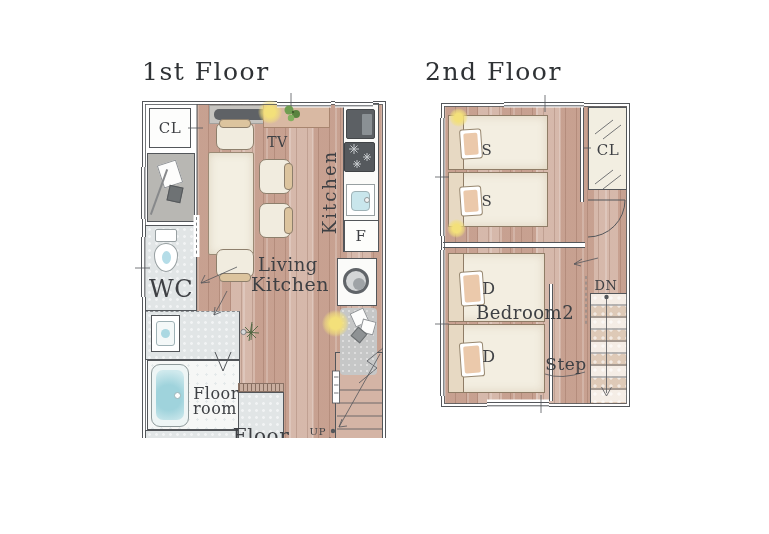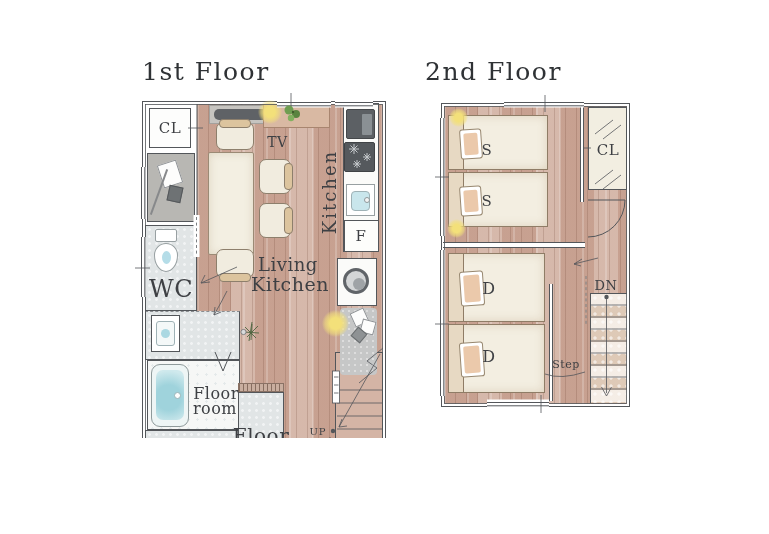--- a/index.html
+++ b/index.html
@@ -165,22 +165,23 @@
   </div>
 
   <div class="glow" style="left:449px;top:108px;width:19px;height:19px;"></div>
   <div class="glow" style="left:447px;top:219px;width:19px;height:19px;"></div>
 
   <span class="lab" style="left:487px;top:150px;font-size:15px;">S</span>
   <span class="lab" style="left:487px;top:201px;font-size:15px;">S</span>
   <span class="lab" style="left:608px;top:150px;font-size:15px;">CL</span>
   <span class="lab" style="left:489px;top:288px;font-size:16px;">D</span>
   <span class="lab" style="left:489px;top:356px;font-size:16px;">D</span>
+  <span class="lab" style="left:525px;top:312px;font-size:18px;">Bedroom2</span>
   <span class="lab" style="left:606px;top:285px;font-size:13px;">DN</span>
-  <span class="lab" style="left:566px;top:364px;font-size:11px;">Step</span>
+  <span class="lab" style="left:566px;top:364px;font-size:17px;">Step</span>
 
   <svg class="overlay" width="769" height="534" viewBox="0 0 769 534">
     <g>
       <rect class="thin" x="145.5" y="104.5" width="237" height="340"></rect>
       <rect class="thin" x="444.5" y="106.5" width="182" height="297"></rect>
       <path class="ln" d="M197,104 V225"></path>
     </g>
     <g>
       <rect class="wht" x="277" y="99.5" width="54" height="8"></rect>
       <path class="ln" d="M277,102.5 H331 M277,105.8 H331"></path>

